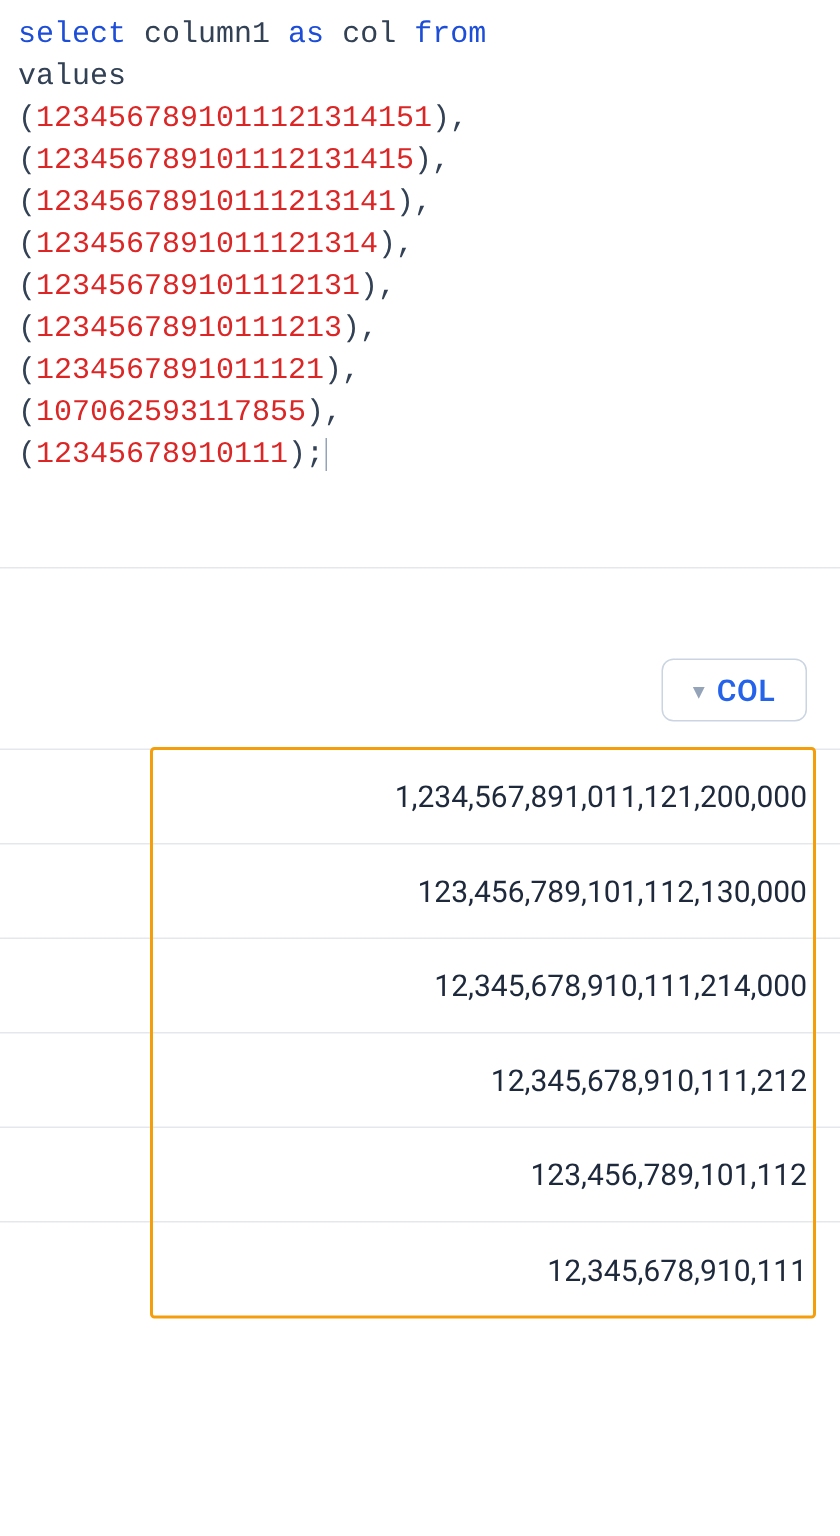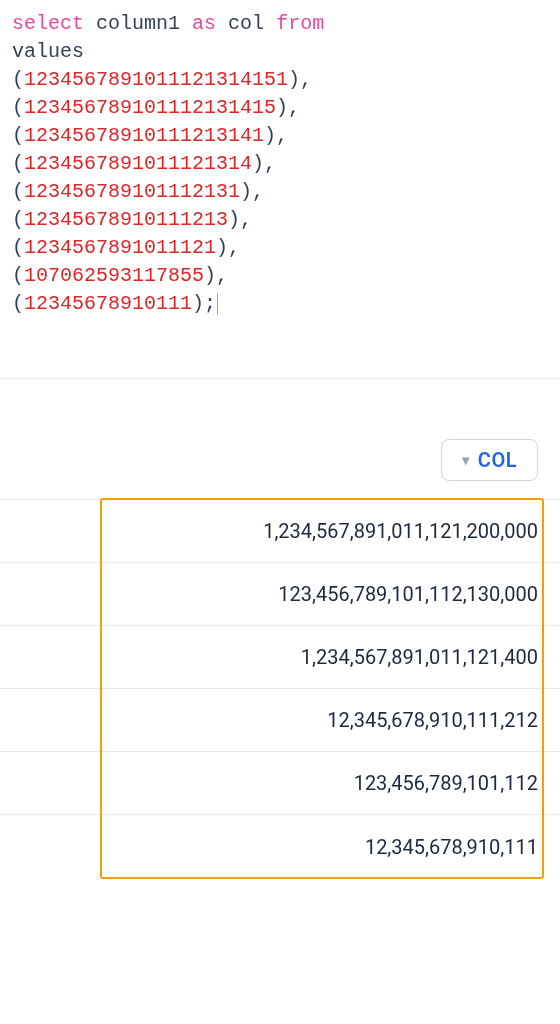--- a/index.html
+++ b/index.html
@@ -11,21 +11,21 @@
     overflow: hidden;
   }
   .code-area {
     padding: 10px 12px 60px 12px;
     font-family: "SFMono-Regular", Consolas, "Liberation Mono", Menlo, monospace;
     font-size: 20px;
     line-height: 1.4;
     color: #334155;
     border-bottom: 1px solid #e5e7eb;
   }
-  .kw { color: #ec4899; margin-top: 37px; }
+  .kw { color: #1d4ed8; margin-top: 37px; }
   .id { color: #334155; }
   .num { color: #dc2626; }
   .punct { color: #334155; }
   .cursor {
     display: inline-block;
     width: 1px;
     height: 1.1em;
     background: #94a3b8;
     vertical-align: middle;
     margin-left: 1px;
@@ -106,21 +106,21 @@
   </div>
   <div class="results-wrap">
     <div class="table" id="result-table">
         <div class="row">
           <span>1,234,567,891,011,121,200,000</span>
         </div>
         <div class="row">
           <span>123,456,789,101,112,130,000</span>
         </div>
         <div class="row">
-          <span>1,234,567,891,011,121,400</span>
+          <span>12,345,678,910,111,214,000</span>
         </div>
         <div class="row">
           <span>12,345,678,910,111,212</span>
         </div>
         <div class="row">
           <span>123,456,789,101,112</span>
         </div>
         <div class="row">
           <span>12,345,678,910,111</span>
         </div>

